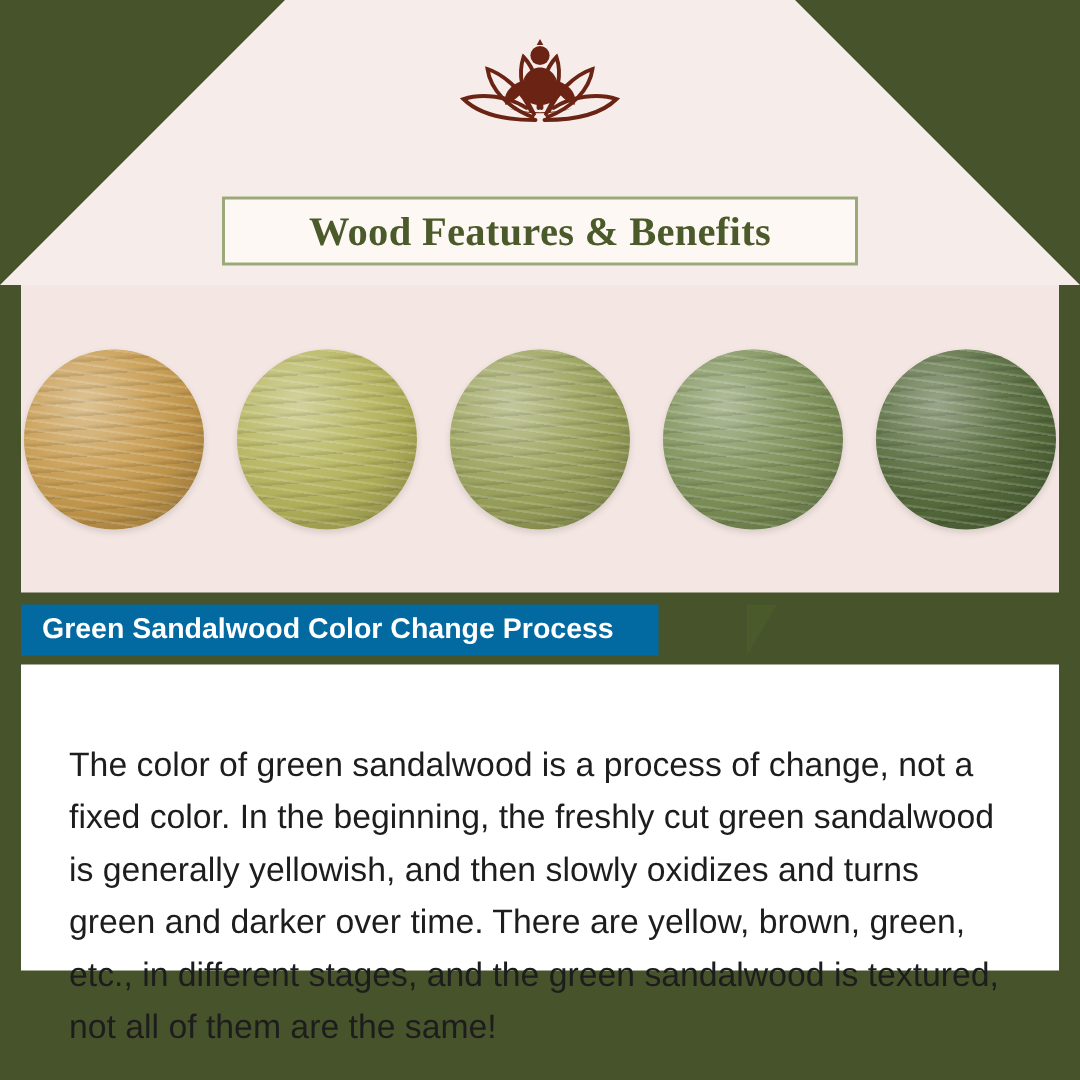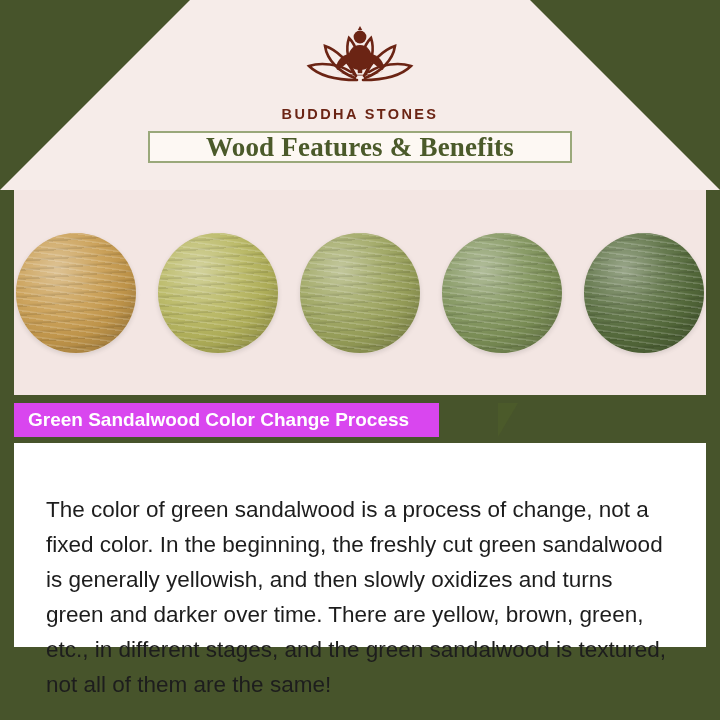--- a/index.html
+++ b/index.html
@@ -56,21 +56,21 @@
     letter-spacing: 2.4px;
     color: #6b2414;
     font-weight: 700;
     font-family: "Liberation Sans", sans-serif;
   }
 
   
   .headline {
     position: absolute;
     left: 148px; top: 131px;
-    width: 424px; height: 32px;
+    width: 424px; height: 46px;
     background: #fdf8f3;
     border: 2px solid #9aa87a;
     display: flex;
     align-items: center;
     justify-content: center;
   }
   .headline-text {
     font-size: 27px;
     font-weight: 700;
     color: #4b5a2a;
@@ -113,21 +113,21 @@
     inset: 0;
     border-radius: 50%;
     background: radial-gradient(circle at 34% 30%, rgba(255,255,255,0.40) 0%, rgba(255,255,255,0.10) 38%, rgba(0,0,0,0.05) 62%, rgba(0,0,0,0.32) 100%);
   }
 
   
   .label-bar {
     position: absolute;
     left: 14px; top: 403px;
     height: 34px;
-    background: #d946ef;
+    background: #0369a1;
     display: flex;
     align-items: center;
     padding: 0 16px 0 14px;
     padding-right: 30px;
   }
   .label-bar-text {
     color: #ffffff;
     font-size: 19px;
     font-weight: 700;
     font-family: "Liberation Sans", sans-serif;
@@ -184,21 +184,20 @@
           <path d="M75 8 L77.2 12 L72.8 12 Z"></path>
 
           <path d="M75 27 C68 27 63 33 63 41 C63 47 67 52 75 52 C83 52 87 47 87 41 C87 33 82 27 75 27 Z"></path>
 
           <path d="M63 36 C54 39 50 46 52 52 C57 50 61 46 65 42 Z"></path>
           <path d="M87 36 C96 39 100 46 98 52 C93 50 89 46 85 42 Z"></path>
 
           <path d="M52 53 C60 59 90 59 98 53 C92 58 58 58 52 53 Z"></path>
         </g>
       </svg>
-      <div class="brand-name">BUDDHA STONES</div>
     </div>
 
     <div class="headline">
       <span class="headline-text">Wood Features &amp; Benefits</span>
     </div>
   </div>
 
   <div class="photo-strip">
     <div class="balls">
       <div class="ball" style="background: rgb(199, 154, 76);">

